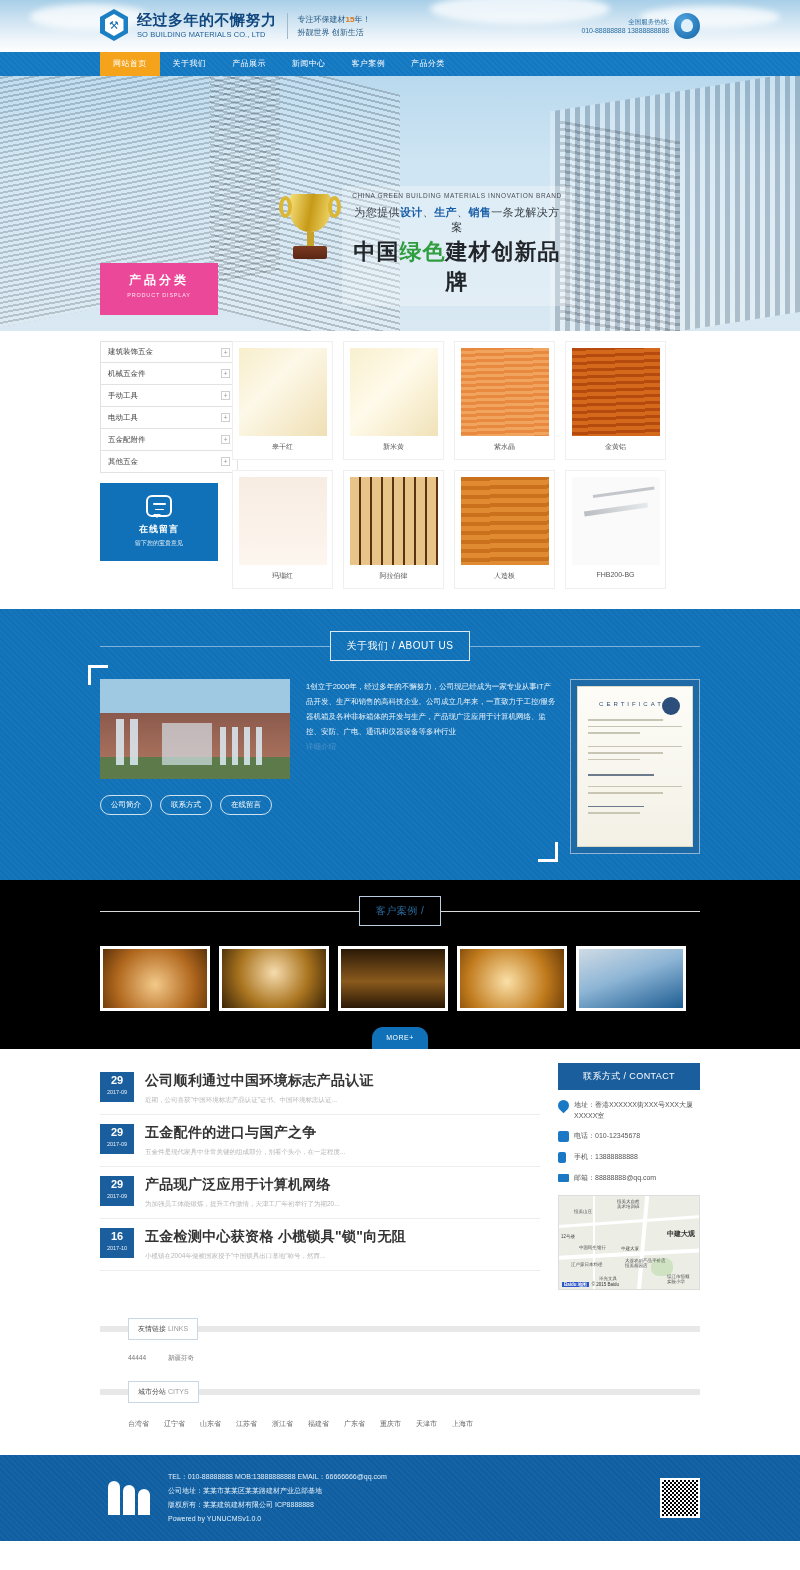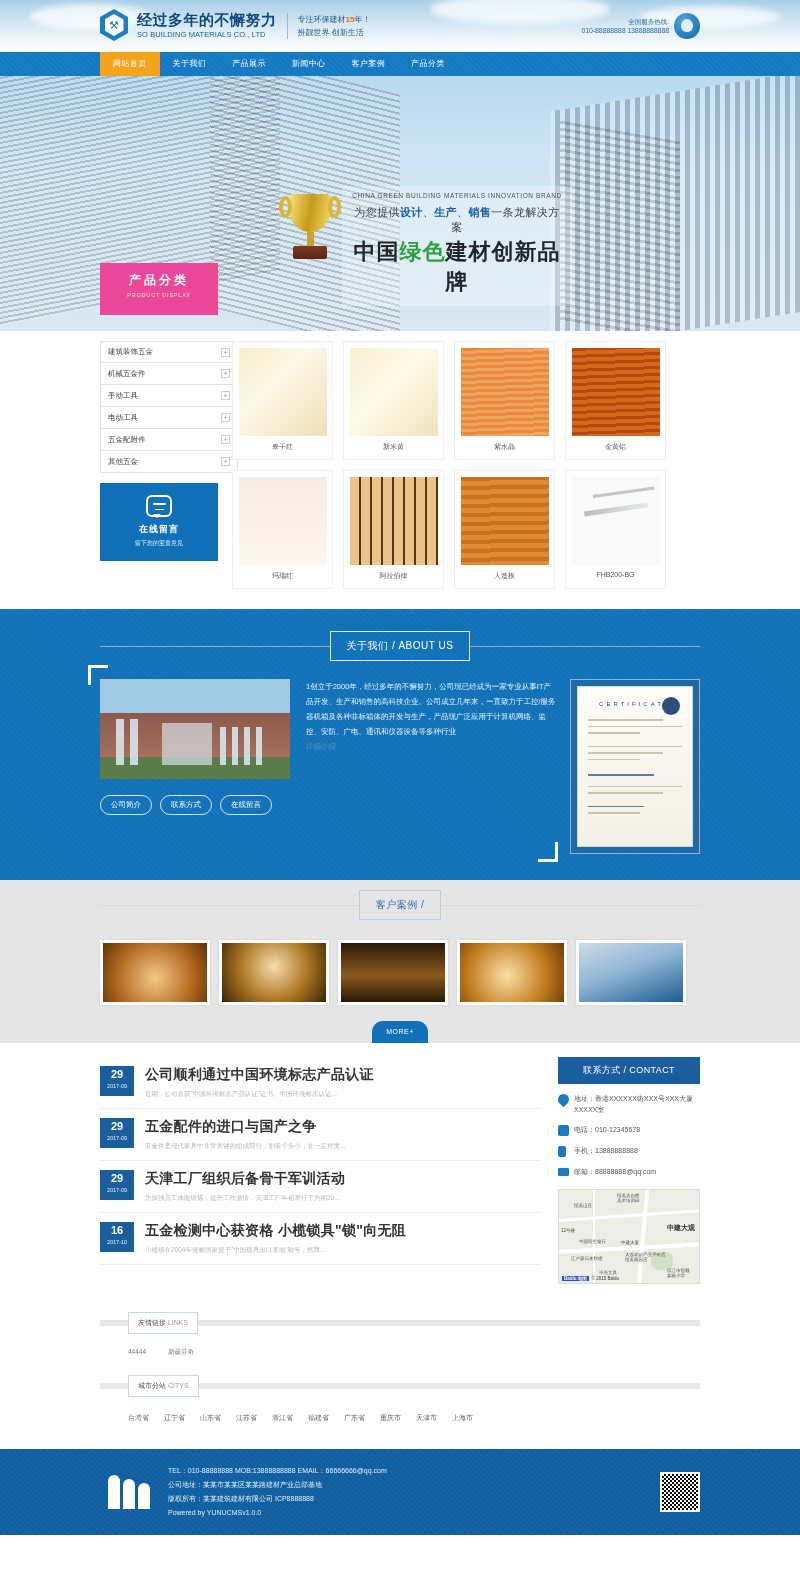--- a/index.html
+++ b/index.html
@@ -179,21 +179,21 @@
              border:1px solid #ddd8c4; position:relative; padding:14px 10px; }
   .cert-ttl { text-align:center; font-size:6px; letter-spacing:3px; color:#2b4f7a; }
   .cert-seal { position:absolute; right:12px; top:10px; width:18px;height:18px;border-radius:50%;
                background:#2b4f7a; }
   .cert-line { height:1.5px; background:#c9c5b4; margin:5px 0; }
   .cert-line.s { width:55%; }
   .cert-line.m { width:80%; }
   .cert-line.dk { background:#6b7b8c; }
 
   
-  .cases { background:#e5e5e5; padding:10px 0 0; position:relative; }
+  .cases { background:#000000; padding:16px 0 0; position:relative; }
   .case-grid { width:600px; margin:20px auto 0; display:flex; gap:9px; }
   .ccard { width:110px; height:65px; border:3px solid #fff; box-shadow:0 0 2px rgba(0,0,0,.12); }
   .cs1{background:radial-gradient(circle at 50% 60%,#f3c98a,#b2691f 60%,#5e3208);}
   .cs2{background:radial-gradient(circle at 50% 40%,#f6dcae,#a9741f 55%,#3a2406);}
   .cs3{background:linear-gradient(180deg,#2b1a07,#8a5a1d 55%,#2a1805);}
   .cs4{background:radial-gradient(circle at 45% 55%,#fbe0a8,#c07a1c 60%,#6b3c08);}
   .cs5{background:linear-gradient(160deg,#cfdbe4 0%,#8fb6d6 45%,#1d5d92 100%);}
   .more-btn { width:56px;height:22px;margin:16px auto 0; background:#1071b8; color:#fff;
     border-radius:11px 11px 0 0; font-size:7px; text-align:center; line-height:22px; cursor:pointer; letter-spacing:.5px;}
 
@@ -485,21 +485,21 @@
           <div class="n-title">五金配件的进口与国产之争</div>
           <div class="n-desc">五金件是现代家具中非常关键的组成部分，别看个头小，在一定程度...</div>
         </div>
       </div>
       <div class="news-item">
         <div class="date-box">
           <div class="dd">29</div>
           <div class="dm">2017-09</div>
         </div>
         <div class="news-txt">
-          <div class="n-title">天津工厂组织后备骨干军训活动</div>
+          <div class="n-title">产品现广泛应用于计算机网络</div>
           <div class="n-desc">为加强员工体能锻炼，提升工作激情，天津工厂年初举行了为期20...</div>
         </div>
       </div>
       <div class="news-item">
         <div class="date-box">
           <div class="dd">16</div>
           <div class="dm">2017-10</div>
         </div>
         <div class="news-txt">
           <div class="n-title">五金检测中心获资格 小榄锁具"锁"向无阻</div>

